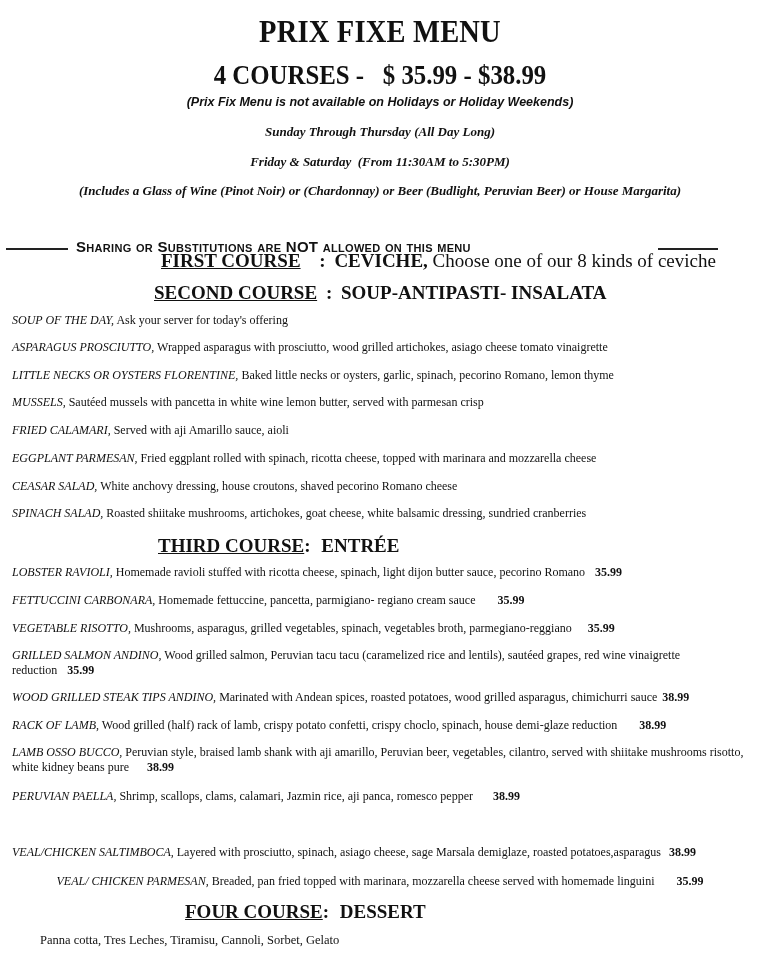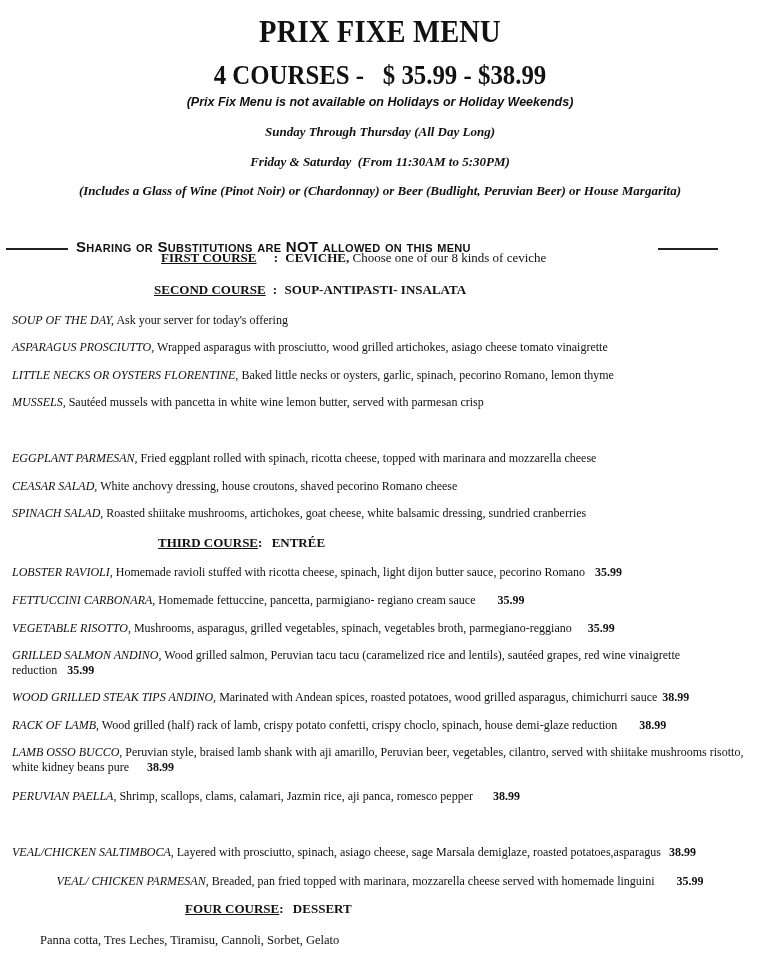--- a/index.html
+++ b/index.html
@@ -19,21 +19,21 @@
   .rule-row { position: absolute; top: 212px; left: 0; width: 760px; height: 24px; margin-top: 24px; }
   .rule { position: absolute; top: 12px; height: 1.5px; background: #222; }
   .rule.left { left: 6px; width: 62px; }
   .rule.right { left: 658px; width: 60px; }
   .rule-text {
     position: absolute; left: 76px; top: 2px;
     font-family: "Liberation Sans", "DejaVu Sans", sans-serif; font-weight: bold;
     font-size: 15px; font-variant: small-caps; letter-spacing: 0.3px; white-space: nowrap;
     transform-origin: left center; transform: scaleX(1.0);
   }
-  .course { position: absolute; white-space: nowrap; font-size: 13px; font-weight: bold; }
+  .course { position: absolute; white-space: nowrap; font-size: 19px; font-weight: bold; }
   .course .clabel { text-decoration: underline; }
   .course .sep { margin: 0 4px; }
   .course .normal { font-weight: normal; }
   .item {
     position: absolute; left: 12px; width: 736px;
     font-size: 12px; line-height: 15px; white-space: normal;
   }
   .item .name { font-style: italic; }
   .item .price { font-weight: bold; margin-left: 10px; }
   .dessert { position: absolute; left: 12px; top: 933px; font-size: 12.5px; margin-left: 28px; }
@@ -66,20 +66,21 @@
   <div class="course" style="left:154px; top:282px;">
     <span class="clabel">SECOND COURSE</span>
     <span class="sep">:</span>
     <span>SOUP-ANTIPASTI- INSALATA</span>
   </div>
 
   <div class="item" style="top:313px;"><span class="name">SOUP OF THE DAY,</span> <span>Ask your server for today's offering</span></div>
   <div class="item" style="top:340px;"><span class="name">ASPARAGUS PROSCIUTTO,</span> <span>Wrapped asparagus with prosciutto, wood grilled artichokes, asiago cheese tomato vinaigrette</span></div>
   <div class="item" style="top:368px;"><span class="name">LITTLE NECKS OR OYSTERS FLORENTINE,</span> <span>Baked little necks or oysters, garlic, spinach, pecorino Romano, lemon thyme</span></div>
   <div class="item" style="top:395px;"><span class="name">MUSSELS,</span> <span>Sautéed mussels with pancetta in white wine lemon butter, served with parmesan crisp</span></div>
+  <div class="item" style="top:423px;"><span class="name">FRIED CALAMARI,</span> <span>Served with aji Amarillo sauce, aioli</span></div>
   <div class="item" style="top:451px;"><span class="name">EGGPLANT PARMESAN,</span> <span>Fried eggplant rolled with spinach, ricotta cheese, topped with marinara and mozzarella cheese</span></div>
   <div class="item" style="top:506px;"><span class="name">SPINACH SALAD,</span> <span>Roasted shiitake mushrooms, artichokes, goat cheese, white balsamic dressing, sundried cranberries</span></div>
   <div class="item" style="top:479px;"><span class="name">CEASAR SALAD,</span> <span>White anchovy dressing, house croutons, shaved pecorino Romano cheese</span></div>
 
   <div class="course" style="left:158px; top:535px;">
     <span class="clabel">THIRD COURSE</span><span class="sep" style="margin:0 6px 0 0;">:</span>
     <span>ENTRÉE</span>
   </div>
 
   <div class="item" style="top:565px;"><span class="name">LOBSTER RAVIOLI,</span> <span>Homemade ravioli stuffed with ricotta cheese, spinach, light dijon butter sauce, pecorino Romano</span><span class="price">35.99</span></div>

